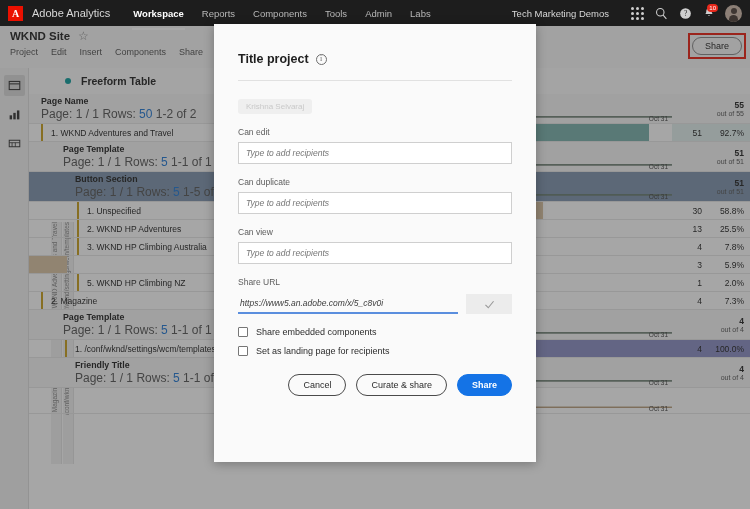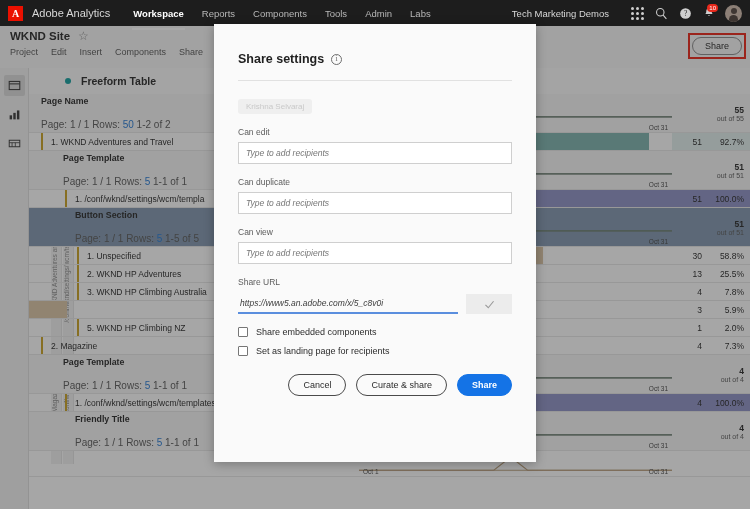--- a/index.html
+++ b/index.html
@@ -111,21 +111,21 @@
     flex: 0 0 78px; display: flex; flex-direction: column; align-items: flex-end;
     justify-content: center; padding: 2px 6px 2px 0; position: relative;
   }
   .num-main { font-size: 8.5px; color: #2c2c2c; font-weight: bold; }
   .num-sub { font-size: 7px; color: #5c5c5c; }
   .num-line { font-size: 8.5px; color: #2c2c2c; }
   .num-line .pct { display: inline-block; width: 38px; text-align: right; }
   .num-line .val { display: inline-block; width: 18px; text-align: right; margin-right: 4px; }
 
   .hdr-title { font-size: 8.8px; font-weight: bold; color: #2c2c2c; }
-  .hdr-meta { font-size: 10px; color: #5c5c5c; margin-top: 13px; }
+  .hdr-meta { font-size: 12px; color: #5c5c5c; margin-top: 1px; }
   .hdr-meta .blue { color: #2b7cd3; }
   .item-label { font-size: 8.5px; color: #2c2c2c; }
 
   .hdrrow { background: #f2f2f2; }
   .hdrrow.dark { background: #8397ae; }
   .goldbar {
     position: absolute; left: 0; top: 0; bottom: 0; width: 2px; background: #c9a227;
   }
 
   
@@ -377,32 +377,20 @@
                 <line x1="0" y1="19" x2="260" y2="19" stroke="#6e7f73" stroke-width="0.8"></line>
                 <polyline points="0,19 90,19 104,8 118,19 260,19" fill="none" stroke="#6e7f73" stroke-width="0.9"></polyline>
               </svg>
               <div class="datelbl r">Oct 31</div>
             </div>
             <div class="cell-num">
               <div class="num-main">51</div>
               <div class="num-sub">out of 51</div>
             </div>
           </div>
-          <div class="row lvl3">
-            <div class="cell-name">
-              <div class="goldbar" style="left: 36px;"></div>
-              <div class="item-label">1. /conf/wknd/settings/wcm/templa</div>
-            </div>
-            <div class="cell-viz">
-              <div class="bar-fill" style="width: 100%; background: rgb(143, 146, 196);"></div>
-            </div>
-            <div class="cell-num" style="background: rgb(143, 146, 196);">
-              <div class="num-line"><span class="val">51</span><span class="pct">100.0%</span></div>
-            </div>
-          </div>
           <div class="row lvl3 hdrrow dark" style="min-height: 26px;">
             <div class="cell-name">
               <div class="hdr-title">Button Section</div>
               <div class="hdr-meta">Page: 1 / 1  Rows: <span class="blue">5</span>  1-5 of 5</div>
             </div>
             <div class="cell-viz">
               <svg class="spark" viewBox="0 0 260 26" preserveAspectRatio="none">
                 <line x1="0" y1="19" x2="260" y2="19" stroke="#6e7f73" stroke-width="0.8"></line>
                 <polyline points="0,19 90,19 104,8 118,19 260,19" fill="none" stroke="#6e7f73" stroke-width="0.9"></polyline>
               </svg>
@@ -543,21 +531,21 @@
     </div>
   </div>
 
   <div class="share-anno"></div>
   <div class="share-top-btn">Share</div>
 
   <div class="scrim"></div>
 
   <div class="modal">
     <div class="modal-title-row">
-      <div class="modal-title">Share settings</div>
+      <div class="modal-title">Title project</div>
       <div class="info-icon">i</div>
     </div>
     <div class="modal-rule"></div>
 
     <div class="fld">
       <span class="chip">Krishna Selvaraj</span>
     </div>
 
     <div class="fld">
       <div class="fld-label">Can edit</div>

